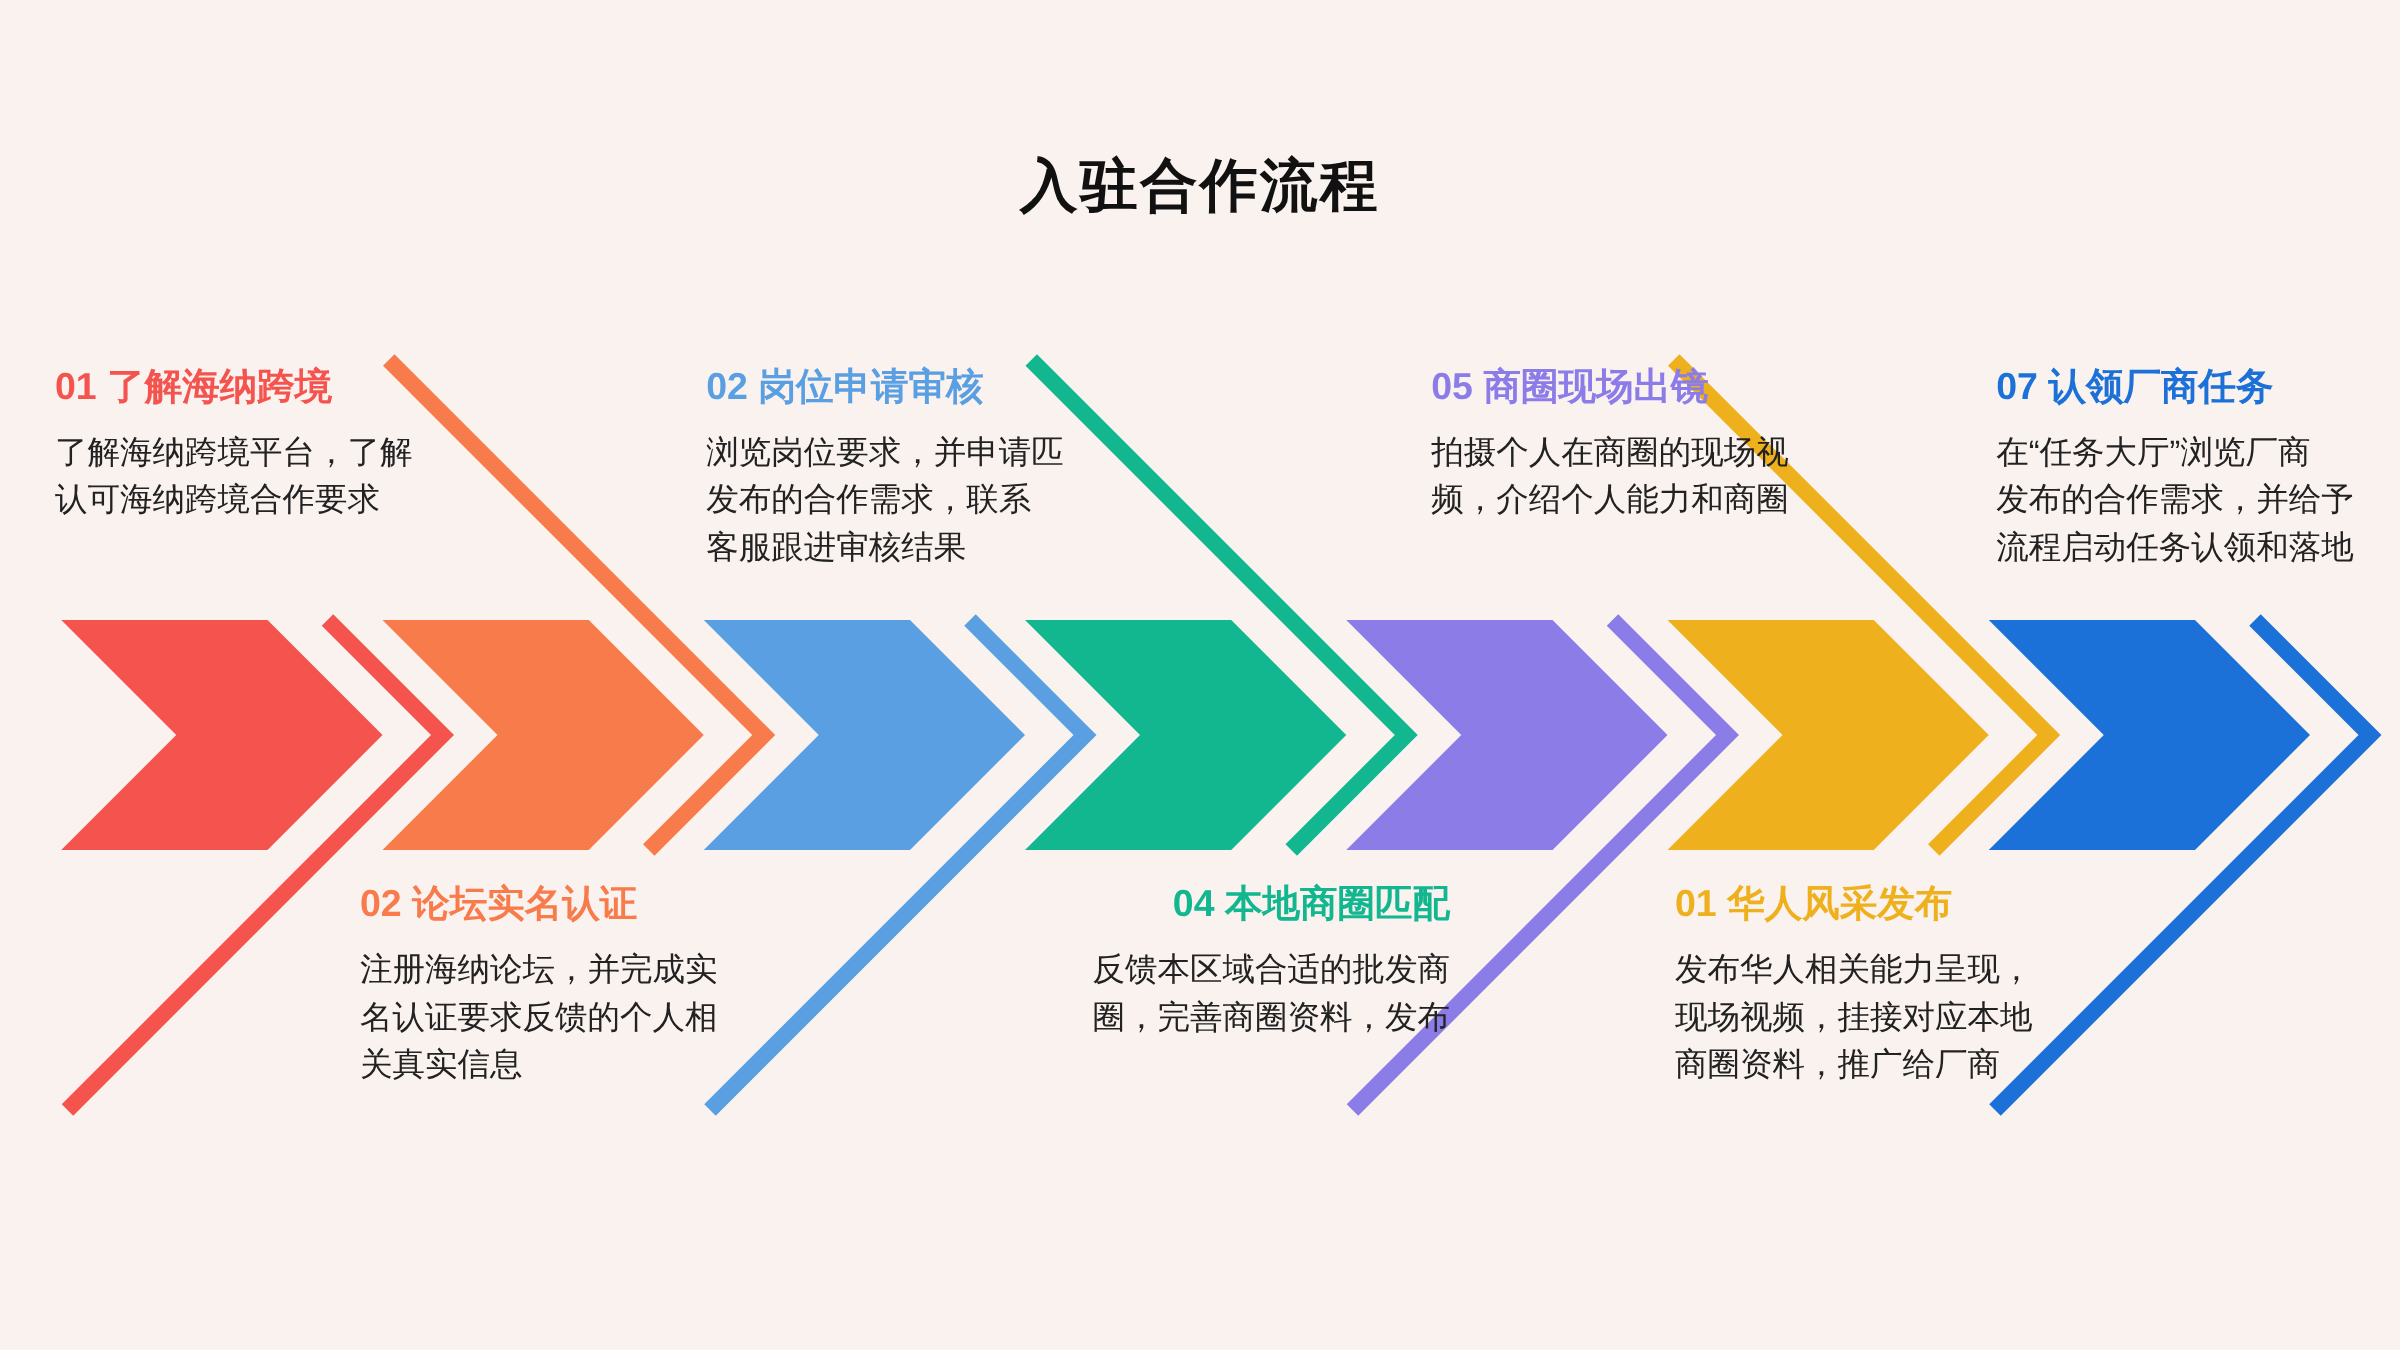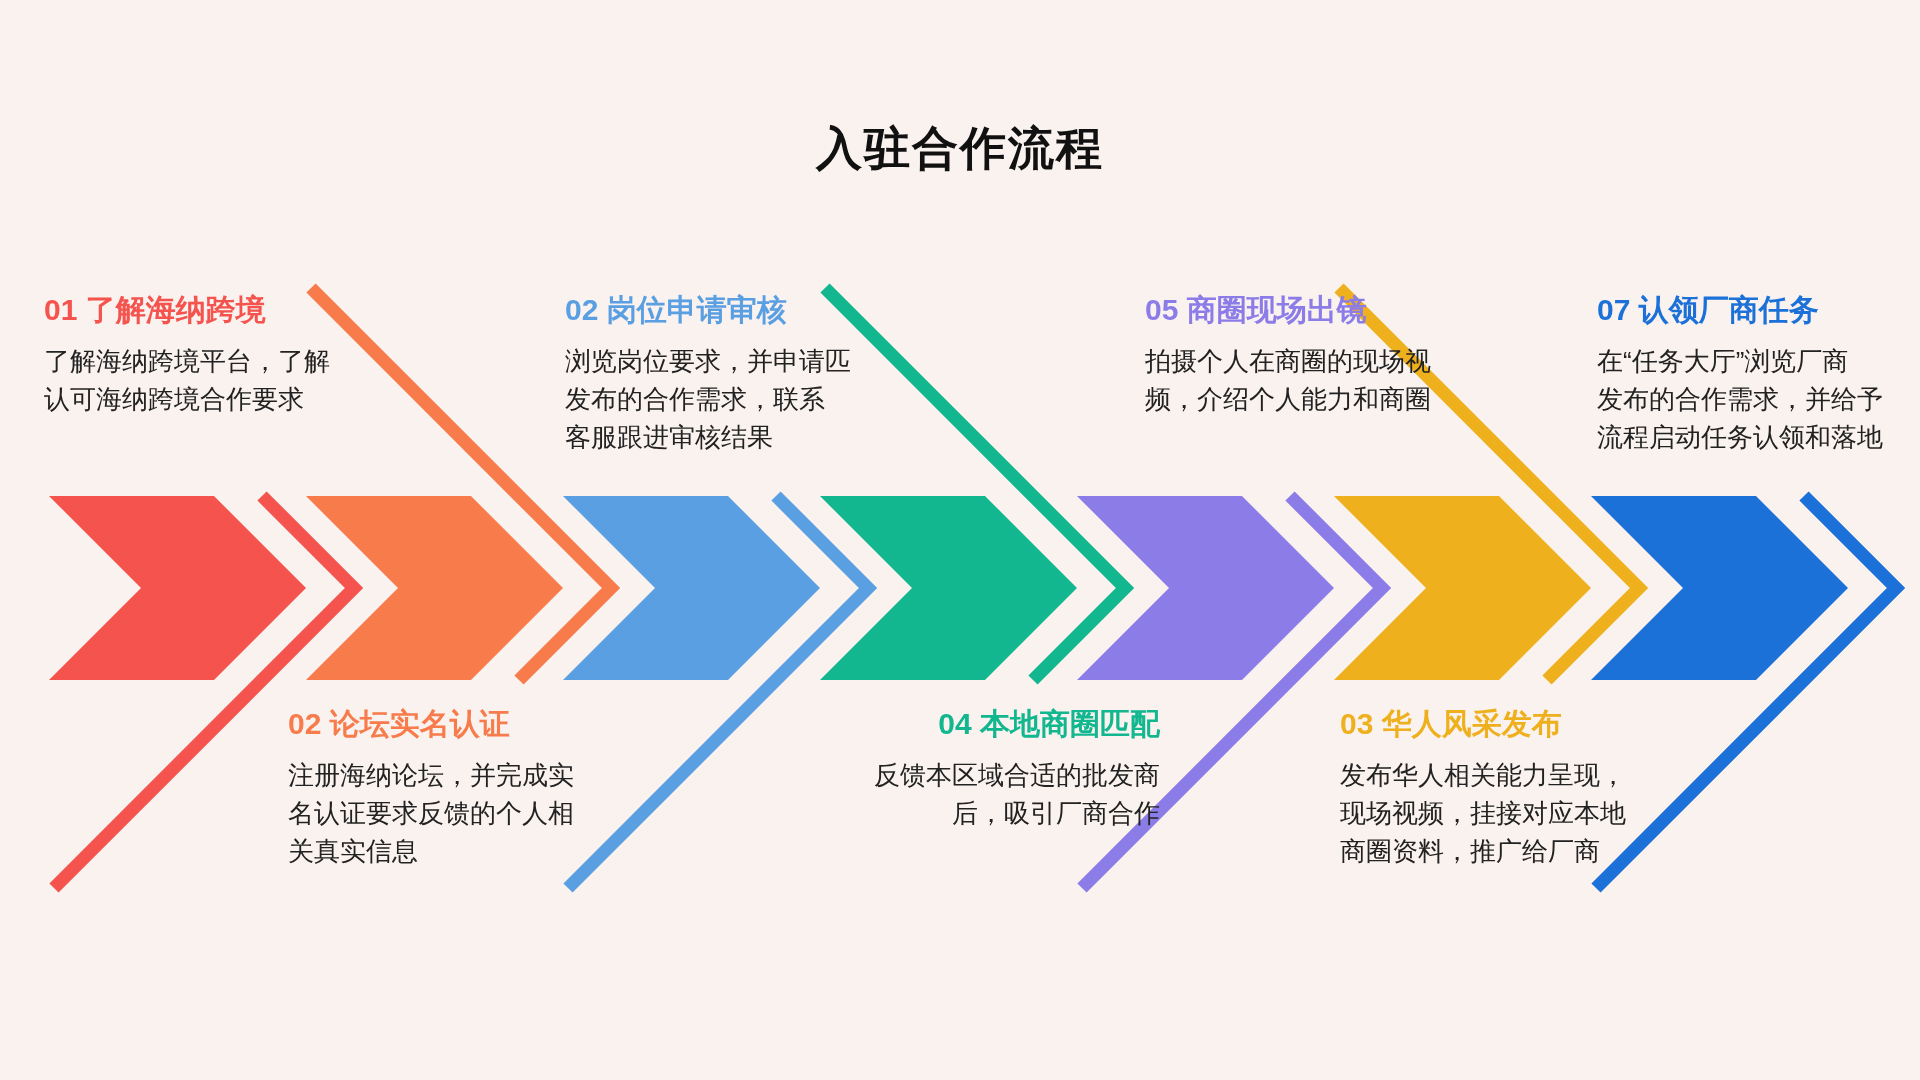--- a/index.html
+++ b/index.html
@@ -84,23 +84,23 @@
   <div class="step" style="left:288px;top:706px;">
     <div class="step-heading" style="color: rgb(248, 123, 75);">02 论坛实名认证</div>
     <div class="step-line">注册海纳论坛，并完成实</div>
     <div class="step-line">名认证要求反馈的个人相</div>
     <div class="step-line">关真实信息</div>
   </div>
 
   <div class="step" style="left:820px;top:706px;text-align:right;">
     <div class="step-heading" style="color: rgb(18, 183, 143);">04 本地商圈匹配</div>
     <div class="step-line">反馈本区域合适的批发商</div>
-    <div class="step-line">后，吸引厂商合作</div>
+    <div class="step-line">圈，完善商圈资料，发布</div>
   </div>
 
   <div class="step" style="left:1340px;top:706px;">
-    <div class="step-heading" style="color: rgb(239, 176, 30);">03 华人风采发布</div>
+    <div class="step-heading" style="color: rgb(239, 176, 30);">01 华人风采发布</div>
     <div class="step-line">发布华人相关能力呈现，</div>
     <div class="step-line">现场视频，挂接对应本地</div>
     <div class="step-line">商圈资料，推广给厂商</div>
   </div>
 
 </div>
 
 </body></html>

